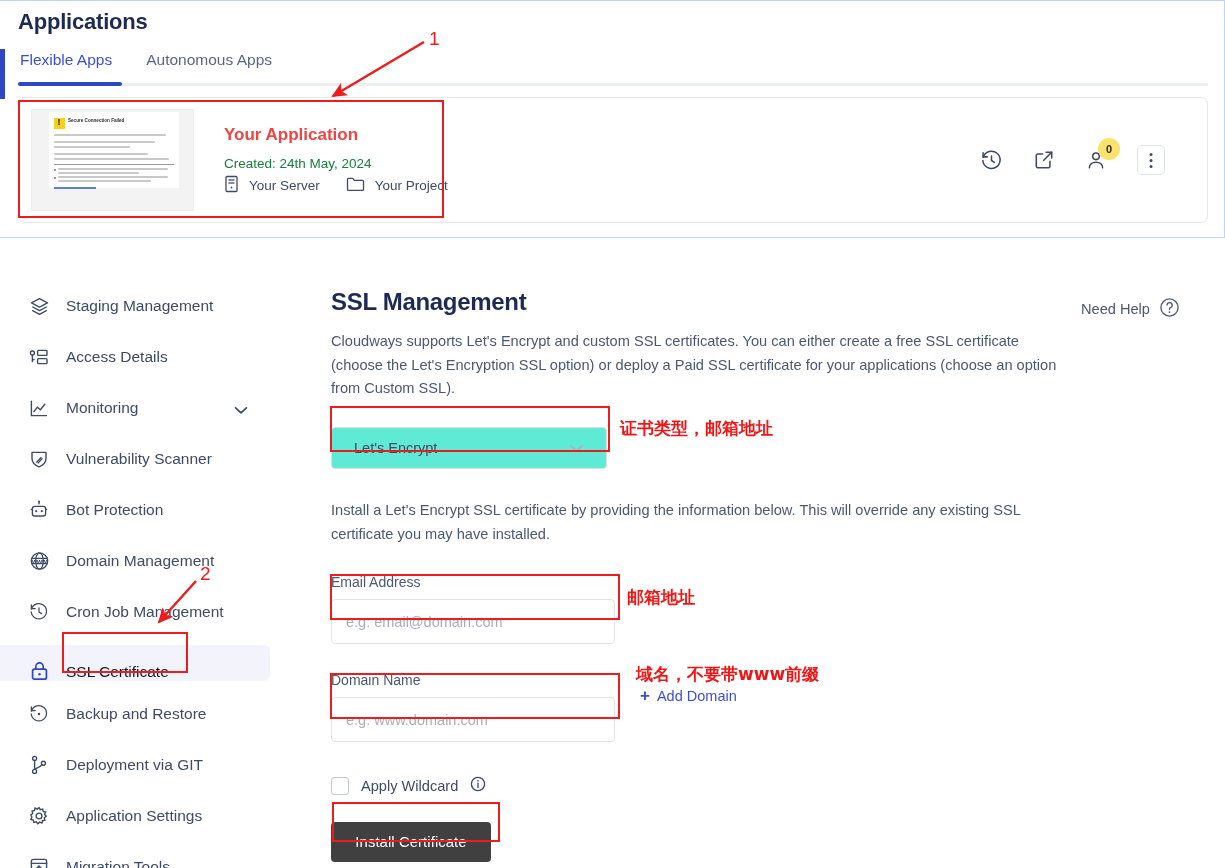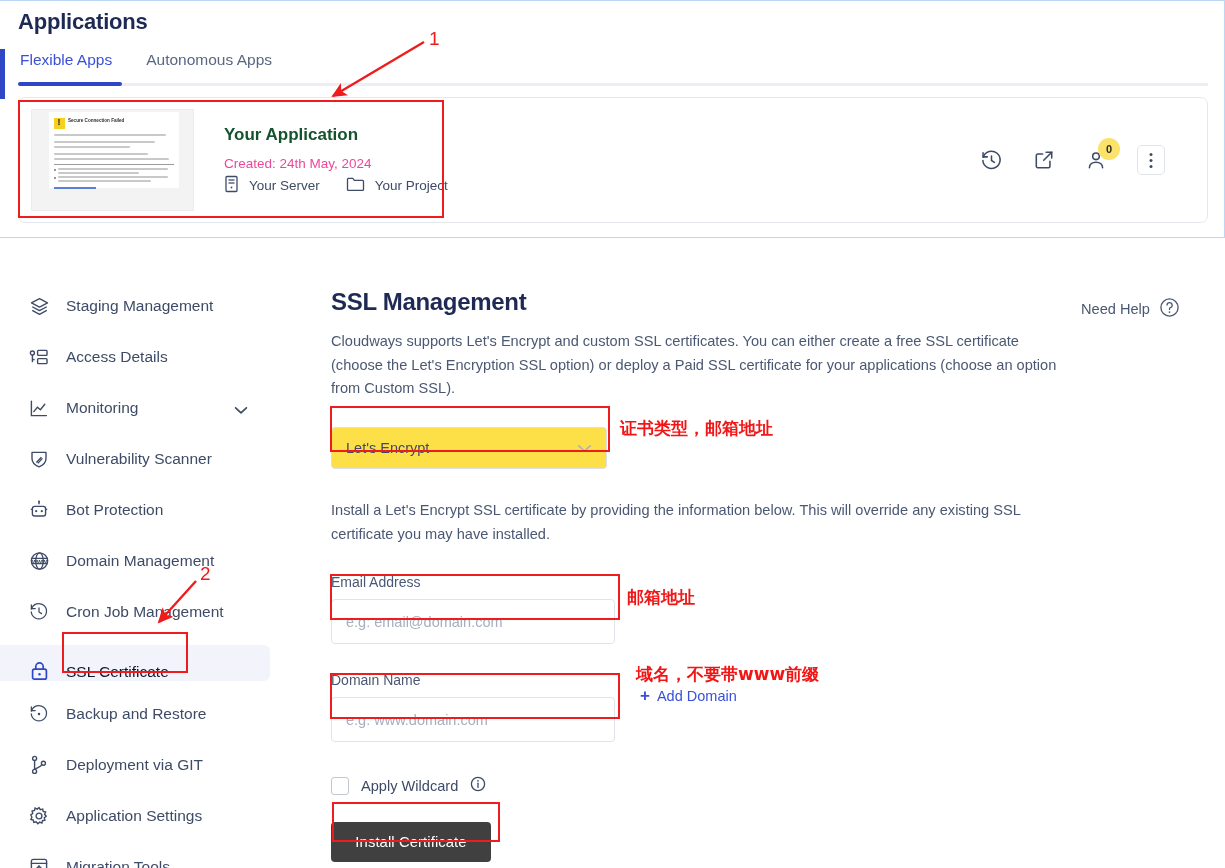--- a/index.html
+++ b/index.html
@@ -71,22 +71,22 @@
   .thumb-title { font-size: 4.6px; font-weight: bold; color: #303030; line-height: 1.2; }
   .thumb-line { height: 2px; background: #b9b9b9; margin-top: 3px; border-radius: 1px; }
   .thumb-line.sm { background: #c9c9c9; }
   .thumb-rule { height: 1px; background: #9a9a9a; margin: 4px 0 3px; }
   .thumb-bullet { display: flex; gap: 2px; margin-top: 2px; }
   .thumb-dot { width: 2px; height: 2px; border-radius: 50%; background: #777; margin-top: 1px; flex: none; }
   .thumb-bullet-lines { flex: 1; }
   .thumb-link { height: 2px; width: 42px; background: #5b7fd4; margin-top: 5px; }
 
   .app-info { margin-left: 30px; flex: 1; }
-  .app-name { font-size: 17px; font-weight: bold; color: #14532d; margin-bottom: 11px; }
-  .app-created { font-size: 13.5px; color: #ec4899; margin-bottom: 4px; }
+  .app-name { font-size: 17px; font-weight: bold; color: #ef4444; margin-bottom: 11px; }
+  .app-created { font-size: 13.5px; color: #15803d; margin-bottom: 4px; }
   .app-meta { display: flex; align-items: center; gap: 26px; }
   .meta-item { display: flex; align-items: center; gap: 10px; font-size: 13.5px; color: #3e4b66; }
   .app-actions { display: flex; align-items: center; gap: 30px; margin-right: 42px; }
   .act { position: relative; cursor: pointer; display: flex; }
   .badge {
     position: absolute; right: -13px; top: -11px; width: 22px; height: 22px;
     background: #fbe26b; border-radius: 50%; font-size: 11px; font-weight: bold;
     color: #2b2b2b; display: flex; align-items: center; justify-content: center;
   }
   .kebab {
@@ -107,21 +107,21 @@
   .side-item .chev { position: absolute; right: 22px; top: 11px; }
 
   
   .main { position: absolute; left: 331px; top: 288px; width: 760px; }
   .main-title { font-size: 24px; font-weight: bold; color: #1e2a53; letter-spacing: -0.3px; }
   .main-desc { margin-top: 14px; font-size: 14.6px; line-height: 1.62; color: #4b5873; width: 735px; }
 
   .select-wrap { position: relative; margin-top: 26px; width: 276px; }
   .select-box {
     width: 276px; height: 42px; border: 1px solid #dcdfe8; border-radius: 4px;
-    background: #fde047; display: flex; align-items: center; padding: 0 14px;
+    background: #5eead4; display: flex; align-items: center; padding: 0 22px;
     font-size: 14.5px; color: #3e4b66; cursor: pointer;
   }
   .select-box .sel-chev { margin-left: auto; color: #aab0c0; }
 
   .install-note { margin-top: 30px; font-size: 14.6px; line-height: 1.62; color: #4b5873; width: 735px; }
 
   .field-label { margin-top: 28px; font-size: 14px; color: #4b5873; }
   .field-input {
     margin-top: 9px; width: 284px; height: 45px;
     border: 1px solid #e0e3ea; border-radius: 4px; background: #fff;

